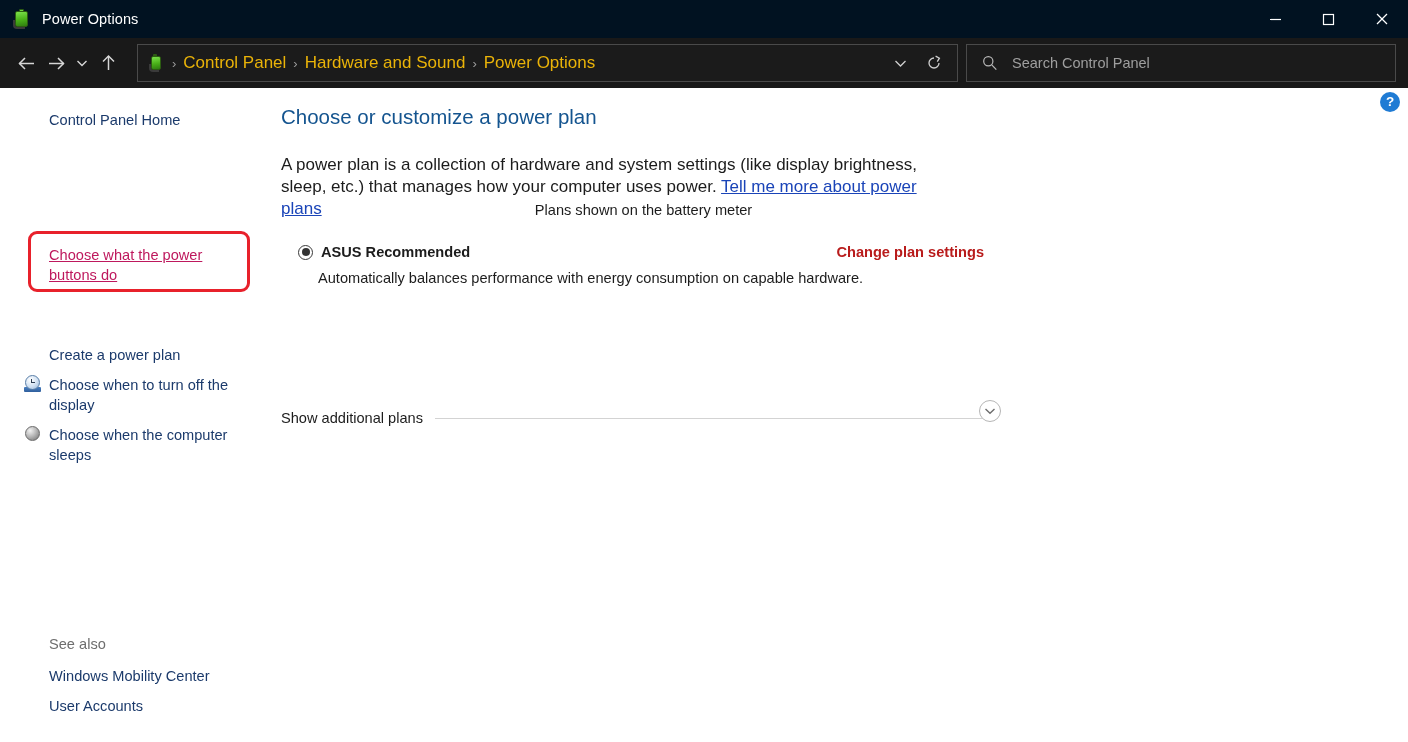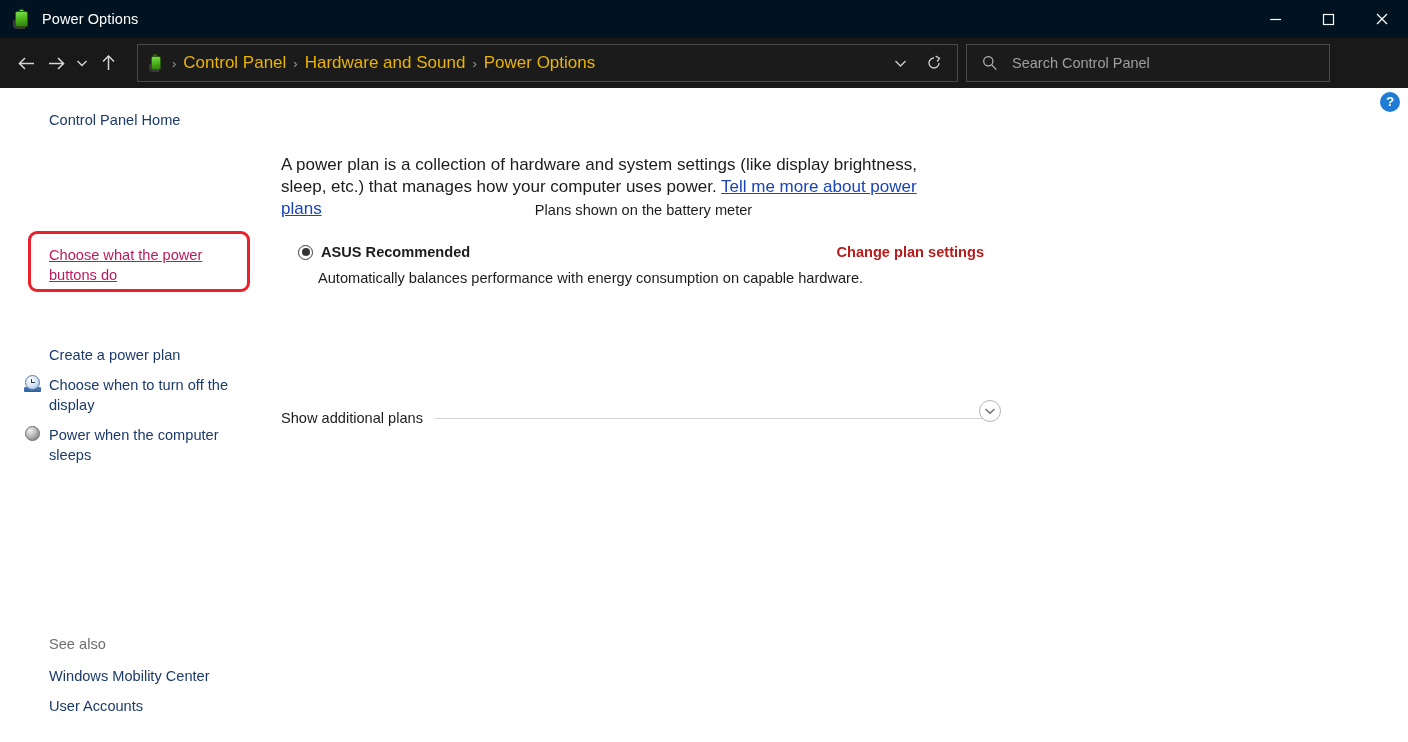--- a/index.html
+++ b/index.html
@@ -153,21 +153,21 @@
     display: flex;
     align-items: center;
     justify-content: center;
     color: #cfcfcf;
   }
   .addr-btn.refresh { margin-right: 6px; }
 
   .searchbox {
     position: absolute;
     left: 966px; top: 44px;
-    width: 364px; height: 38px;
+    width: 430px; height: 38px;
     border: 1px solid #4a4a4a;
     background: #1b1b1b;
     box-sizing: border-box;
     display: flex;
     align-items: center;
   }
   .search-icon {
     width: 16px; height: 16px;
     margin-left: 15px;
     color: #b9b9b9;
@@ -512,28 +512,29 @@
         <div class="clock-base"></div>
         <div class="clock-glyph"></div>
         <div class="clock-hand-a"></div>
         <div class="clock-hand-b"></div>
       </div>
       <div class="side-link display">Choose when to turn off the display</div>
 
       <div class="side-ico sleep">
         <div class="sleep-glyph"></div>
       </div>
-      <div class="side-link sleeps">Power when the computer sleeps</div>
+      <div class="side-link sleeps">Choose when the computer sleeps</div>
 
       <div class="see-also">See also</div>
       <div class="side-link mobility">Windows Mobility Center</div>
       <div class="side-link accounts">User Accounts</div>
     </div>
 
     <div class="main">
+      <div class="page-title">Choose or customize a power plan</div>
 
       <div class="page-desc">
         <span>A power plan is a collection of hardware and system settings (like display brightness, sleep, etc.) that manages how your computer uses power. </span><span class="inline-link">Tell me more about power plans</span>
       </div>
 
       <div class="section-head plans">
         <span>Plans shown on the battery meter</span>
         <span class="rule"></span>
       </div>
 

